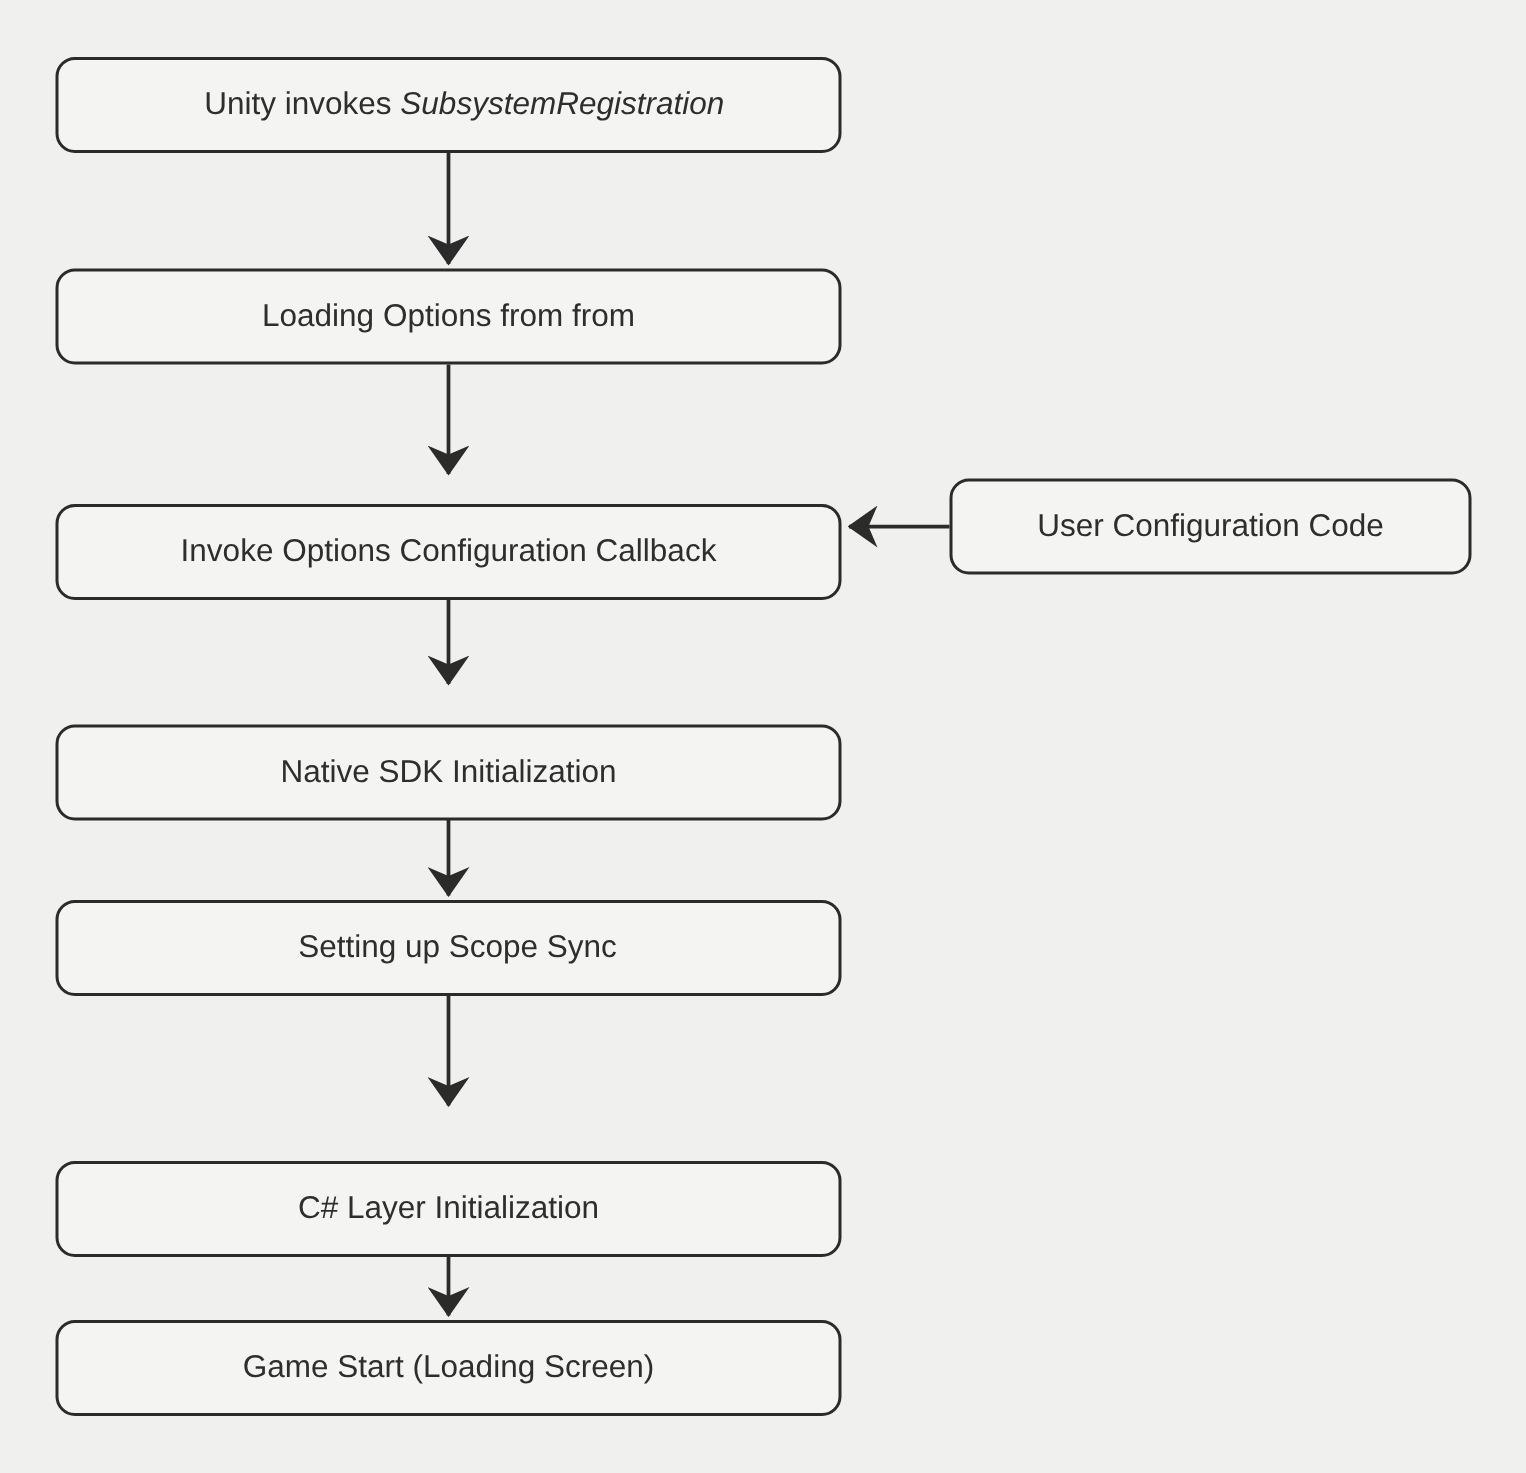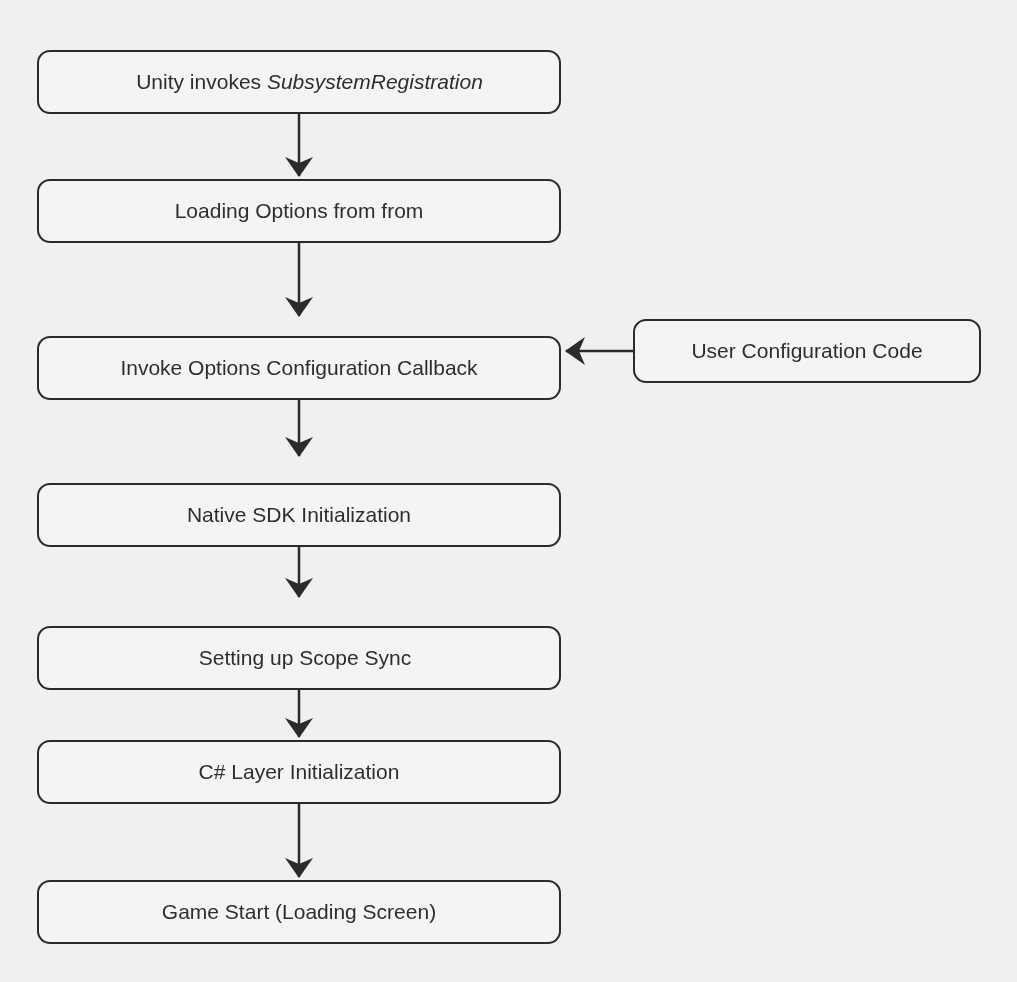--- a/index.html
+++ b/index.html
@@ -30,26 +30,26 @@
     color: #2e2e2e;
     text-align: center;
     line-height: 1.2;
     white-space: nowrap;
   }
   .node .italic {
     font-style: italic;
   }
   
   .col-left { left: 37px; width: 524px; height: 64px; }
-  .n1 { top: 50px; padding-left: 21px; }
+  .n1 { top: 38px; padding-left: 21px; }
   .n2 { top: 179px; }
   .n3 { top: 336px; }
   .n4 { top: 483px; }
-  .n5 { top: 626px; padding-left: 12px; }
-  .n6 { top: 740px; }
+  .n5 { top: 600px; padding-left: 12px; }
+  .n6 { top: 774px; }
   .n7 { top: 880px; }
   
   .n-side { left: 633px; top: 319px; width: 348px; height: 64px; }
 
   .edges-layer {
     position: absolute;
     left: 0;
     top: 0;
     width: 1017px;
     height: 982px;

